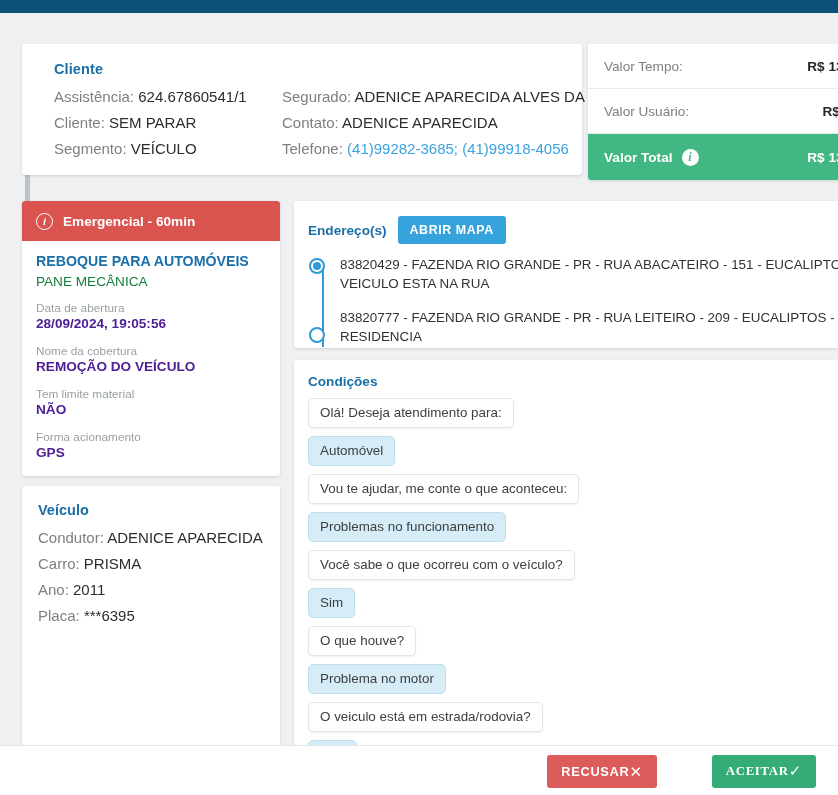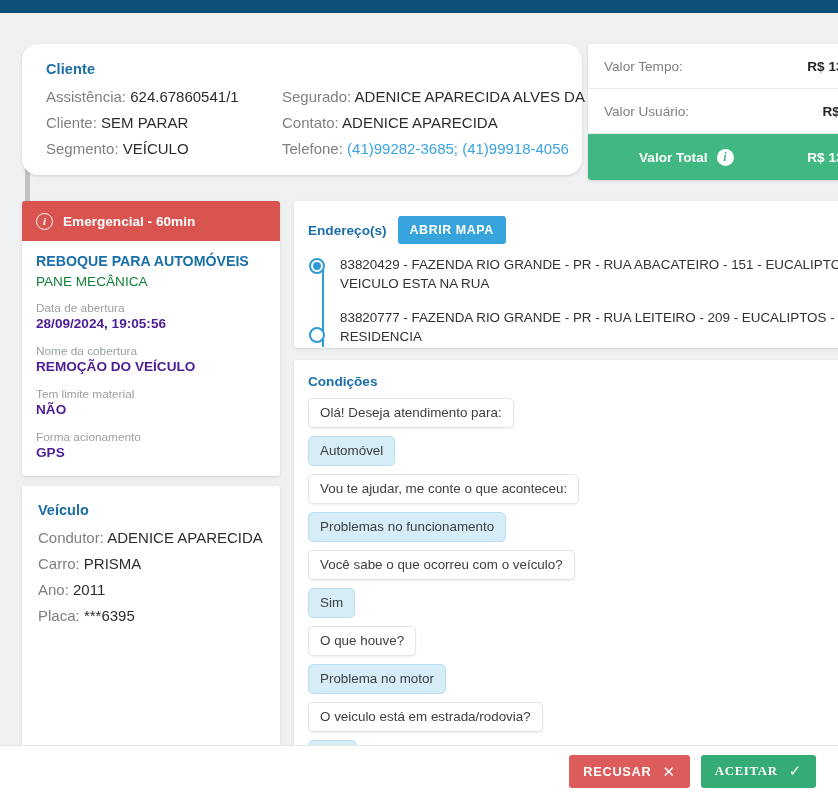--- a/index.html
+++ b/index.html
@@ -34,22 +34,21 @@
 
   .card {
     background:#ffffff;
     border-radius:3px;
     box-shadow:0 1px 3px rgba(0,0,0,0.13);
   }
 
   
   .client-card {
     position:absolute; left:22px; top:31px; width:560px; height:131px;
-    padding:17px 0 0 6px;
-    border-radius:16px;
+    padding:17px 0 0 14px;
   }
   .client-title {
     color:#1a6fa8; font-size:14.5px; font-weight:bold;
     margin:0 0 11px 18px; letter-spacing:.1px;
   }
   .client-cols { display:flex; }
   .client-col { }
   .client-col.c1 { width:255px; padding-left:18px; }
   .client-col.c2 { width:300px; }
   .kv { font-size:15px; color:#232629; margin-bottom:9px; white-space:nowrap; }
@@ -67,21 +66,21 @@
   .vrow {
     height:45px; display:flex; align-items:center;
     padding:0 18px 0 16px; background:#ffffff;
     border-bottom:1px solid #e9ebec;
   }
   .vrow .vlabel { font-size:13.6px; color:#7d8184; flex:1; }
   .vrow .vval { font-size:13.6px; color:#23272a; font-weight:bold; }
   .vrow.total {
     background:#41b883; border-bottom:none; height:46px;
   }
-  .vrow.total .vlabel { color:#ffffff; font-weight:bold; display:flex; align-items:center; gap:9px;margin-left:35px; }
+  .vrow.total .vlabel { color:#ffffff; font-weight:bold; display:flex; align-items:center; gap:9px; }
   .vrow.total .vval { color:#ffffff; font-weight:bold; }
   .info-dot {
     width:17px; height:17px; border-radius:50%;
     background:#ffffff; color:#41b883;
     font-size:12px; font-weight:bold; font-style:italic;
     display:inline-flex; align-items:center; justify-content:center;
     font-family:"Liberation Serif", serif;
   }
 
   
@@ -185,21 +184,21 @@
   }
   .footer-inner {
     position:absolute; right:22px; top:0; height:50px;
     display:flex; align-items:center; gap:11px;
   }
   .btn-act {
     border:none; border-radius:3px; cursor:pointer;
     font-family:"Liberation Sans", sans-serif;
     font-size:12.8px; font-weight:bold; letter-spacing:.7px;
     color:#ffffff; padding:9px 14px;
-    display:inline-flex; align-items:center; gap:11px;
+    display:inline-flex; align-items:center; margin-left:44px;
   }
   .btn-refuse { background:#dc5b5b; }
   .btn-accept { background:#35ab76;font-family:Liberation Serif, serif; }
   .glyph { font-size:15px; font-weight:normal; line-height:1; }
 </style>
 </head>
 <body>
 
 <div id="app">
 

